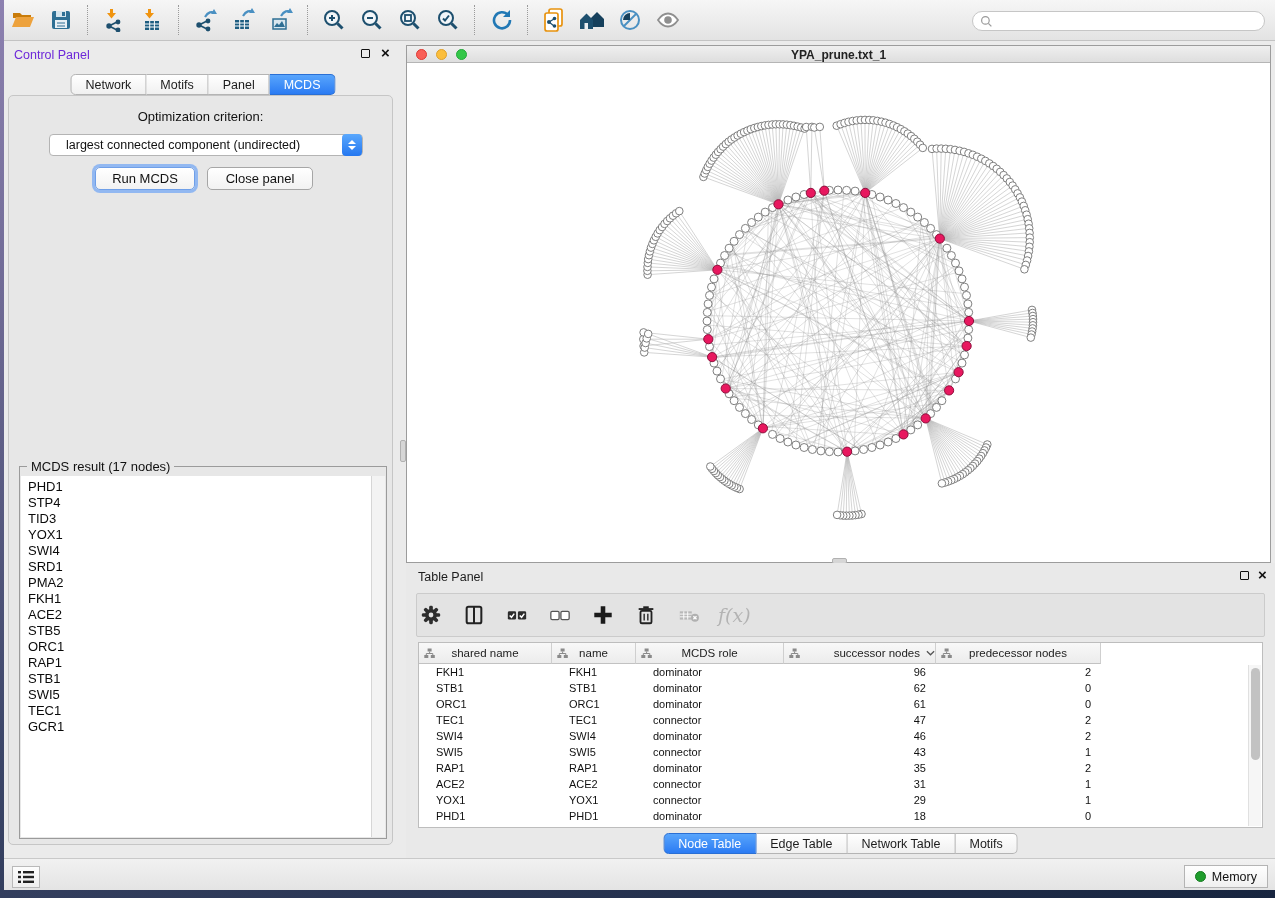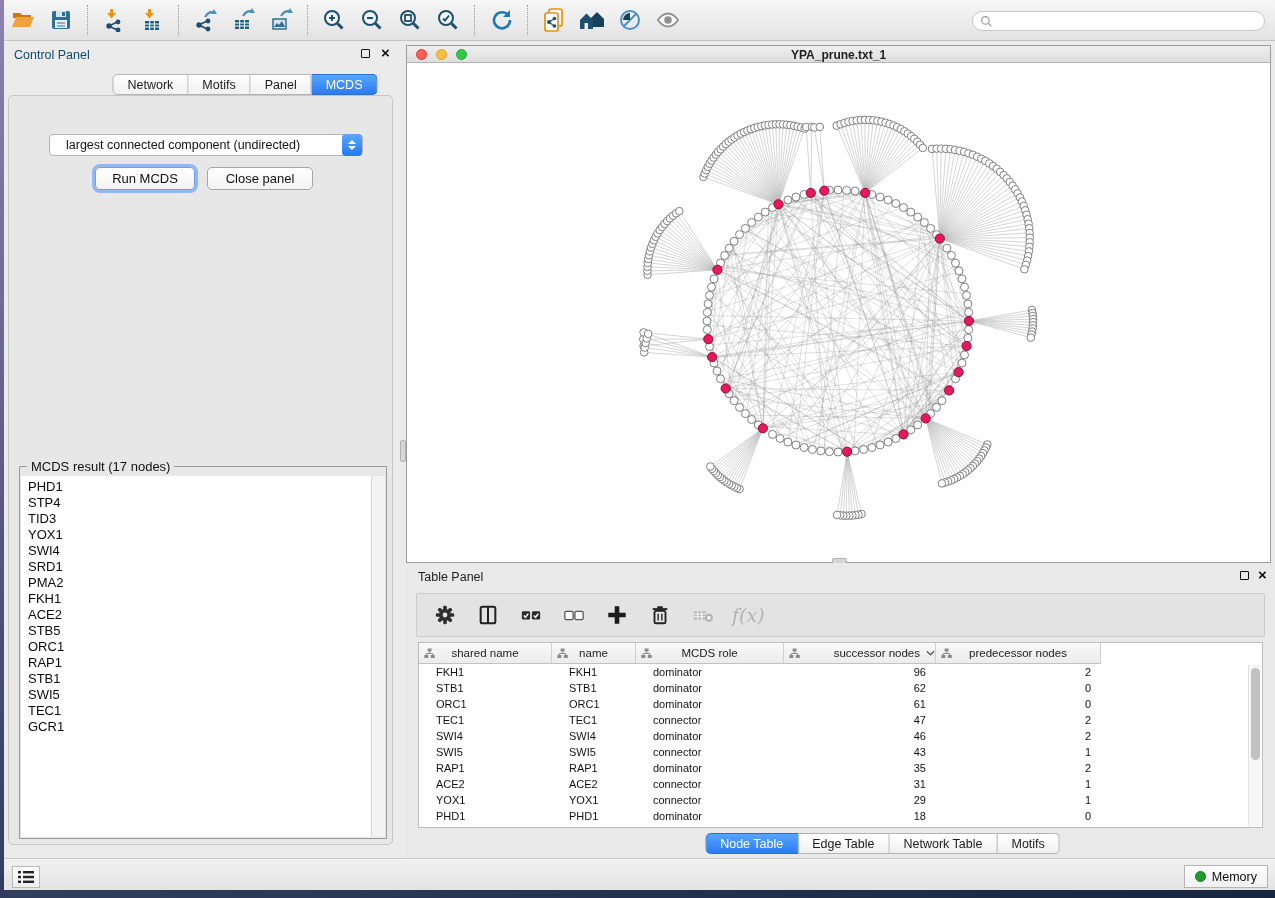--- a/index.html
+++ b/index.html
@@ -15,26 +15,26 @@
   .tb-btn { width:38px; height:34px; border:none; background:transparent; display:flex;
     align-items:center; justify-content:center; cursor:default; }
   .tb-sep { width:0; height:30px; border-left:1px dotted #9a9a9a; margin:0 7px; }
   .search-wrap { position:absolute; right:10px; top:11px; width:293px; height:20px;
     background:#fff; border:1px solid #c6c6c6; border-radius:10px; display:flex; align-items:center; padding-left:7px; }
   .search-wrap input { border:none; outline:none; flex:1; height:16px; font-size:12px; background:transparent; margin-left:5px;}
 
   
   .control-panel { position:absolute; left:0; top:41px; width:398px; height:817px; background:#ebebeb; }
   .panel-header { position:relative; height:26px; }
-  .panel-header .ttl { position:absolute; left:10px; top:7px; font-size:12.5px; color:#0c4a6e; }
+  .panel-header .ttl { position:absolute; left:10px; top:7px; font-size:12.5px; color:#6d28d9; }
   .float-btn { position:absolute; top:8px; width:9px; height:9px; border:1.6px solid #111; border-radius:1px; }
   .close-x { position:absolute; top:3px; font-size:15px; font-weight:700; color:#111; line-height:18px; }
   .cp-float { left:357px; } .cp-close { left:377px; }
 
-  .seg-tabs { position:absolute; display:flex;margin-left:42px; }
+  .seg-tabs { position:absolute; display:flex; }
   .cp-tabs { top:33px; left:50%; transform:translateX(-50%); }
   .seg-tab { height:21px; line-height:21px; padding:0 14px; font-size:12.5px; color:#1c1c1c;
     background:linear-gradient(#ffffff,#f0f0f0); border:1px solid #b4b4b4; border-left:none; cursor:default; }
   .seg-tab:first-child { border-left:1px solid #b4b4b4; border-radius:5px 0 0 5px; }
   .seg-tab:last-child { border-radius:0 5px 5px 0; }
   .seg-tab.active { background:linear-gradient(#58a5fc,#2b7bf3); color:#fff; border-color:#2a6fd4; }
 
   .cp-content { position:absolute; left:4px; top:54px; width:385px; height:750px;
     background:#e7e7e7; border:1px solid #c6c6c6; border-radius:5px; }
   .opt-label { position:absolute; top:13px; width:100%; text-align:center; font-size:13px; color:#111; }
@@ -73,21 +73,21 @@
     border:1px solid #b1b1b1; border-radius:2px; }
   .h-knob { position:absolute; left:828px; top:558px; width:15px; height:6px; background:#d6d6d6;
     border:1px solid #b1b1b1; border-radius:2px; }
 
   
   .table-panel { position:absolute; left:402px; top:563px; width:869px; height:295px; background:#e9e9e9; }
   .tp-header { position:relative; height:26px; }
   .tp-header .ttl { position:absolute; left:12px; top:7px; font-size:12.5px; color:#1c1c1c; }
   .tp-float { left:834px; } .tp-close { left:852px; }
   .tp-toolbar { position:absolute; left:10px; top:30px; width:849px; height:44px; background:#e3e3e3;
-    border:1px solid #cbcbcb; border-radius:2px; display:flex; align-items:center; padding-left:14px; gap:15px; }
+    border:1px solid #cbcbcb; border-radius:2px; display:flex; align-items:center; gap:15px; }
   .tp-tool { width:28px; height:30px; border:none; background:transparent; display:flex; align-items:center; justify-content:center; }
   .fx { font-family:"DejaVu Serif", serif; font-style:italic; font-size:19px; color:#b3b3b3; }
 
   .tbl-wrap { position:absolute; left:12px; top:79px; width:845px; height:186px; background:#fff; border:1px solid #bdbdbd; }
   .tbl-headrow { position:absolute; left:0; top:0; height:21px; display:flex; }
   .col-head { position:relative; height:21px; background:linear-gradient(#f8f8f8,#ececec);
     border-right:1px solid #cfcfcf; border-bottom:1px solid #c2c2c2;
     display:flex; align-items:center; justify-content:center; font-size:11.5px; color:#222; }
   .col-head svg.sitemap { position:absolute; left:5px; top:5px; }
   .col-head .chev { margin-left:6px; }
@@ -278,20 +278,21 @@
       <span class="float-btn cp-float"></span>
       <span class="close-x cp-close">×</span>
     </div>
     <div class="seg-tabs cp-tabs" id="cp-tabs">
           <div class="seg-tab">Network</div>
           <div class="seg-tab">Motifs</div>
           <div class="seg-tab">Panel</div>
           <div class="seg-tab active">MCDS</div>
         </div>
     <div class="cp-content">
+      <div class="opt-label">Optimization criterion:</div>
       <div class="dropdown">
         <span class="val">largest connected component (undirected)</span>
         <span class="stepper">
               <i class="up"></i>
               <i class="dn"></i>
             </span>
       </div>
       <button class="btn focus btn-run">Run MCDS</button>
       <button class="btn btn-close">Close panel</button>
       <div class="result-box">

